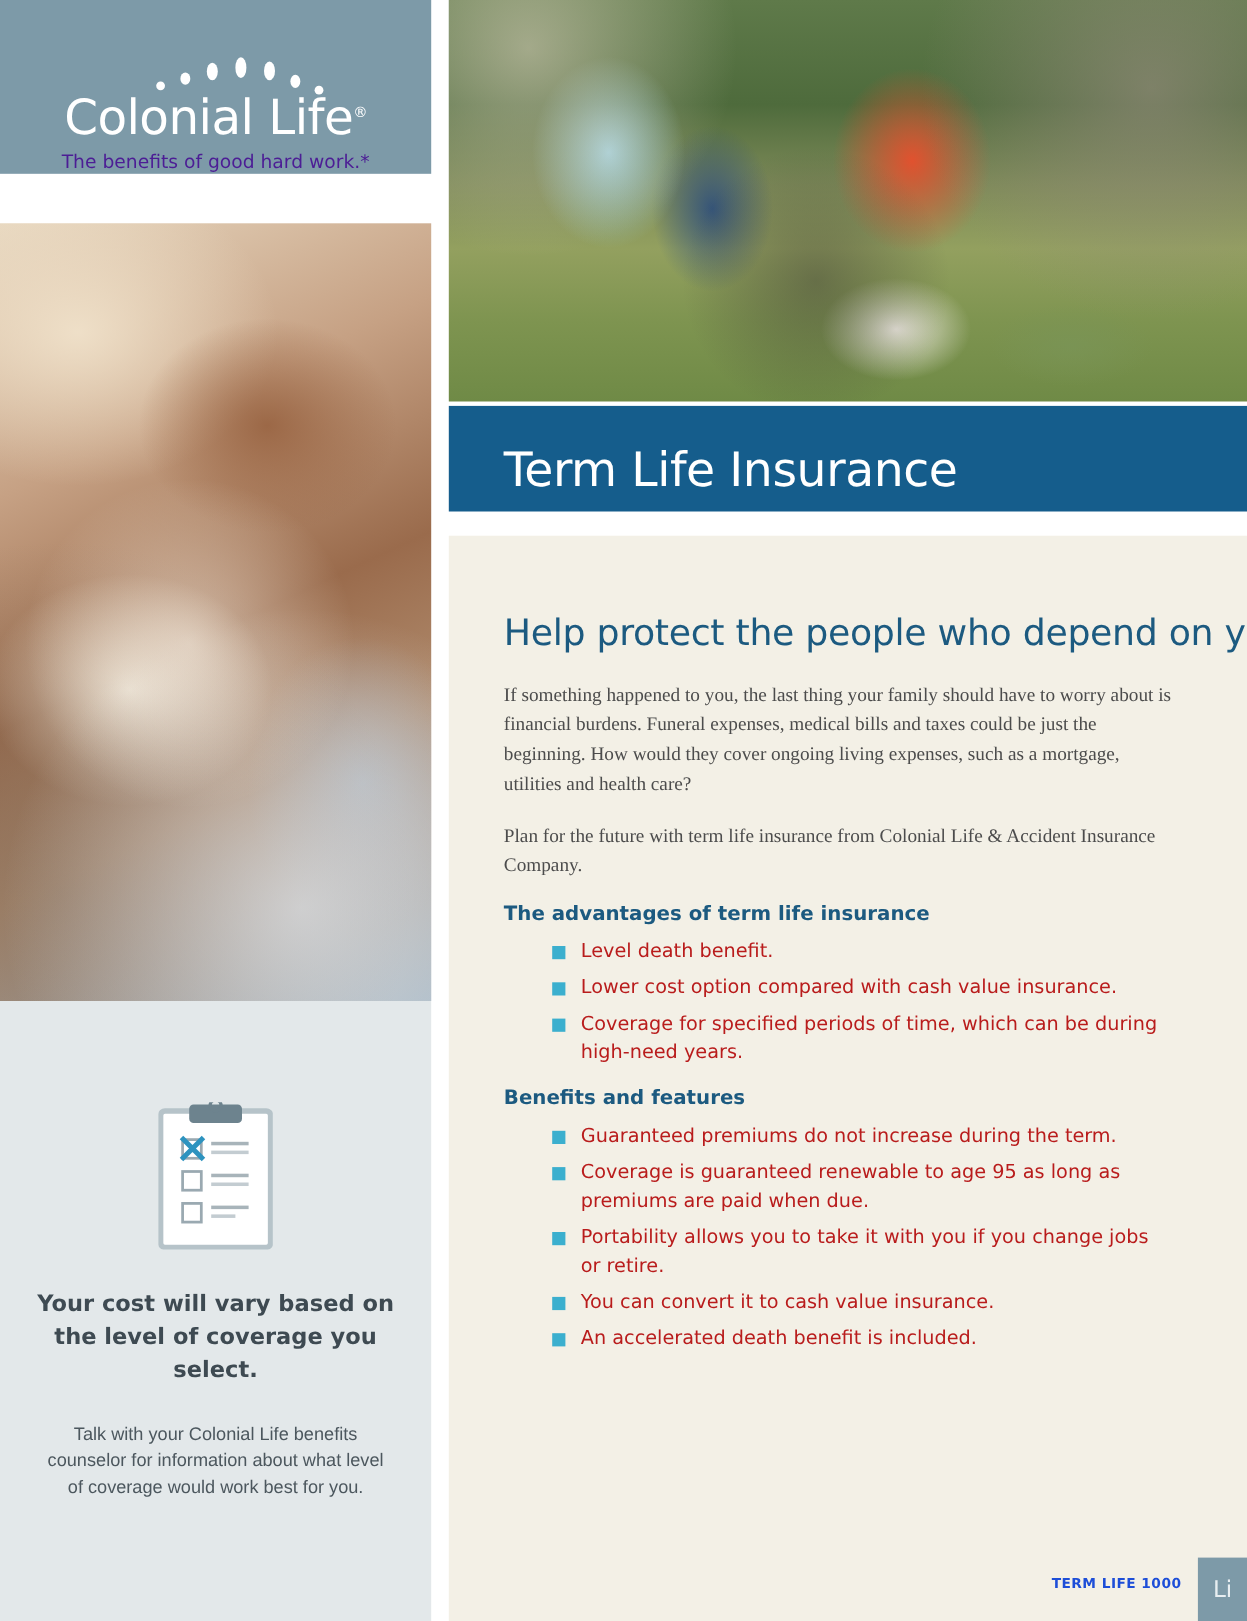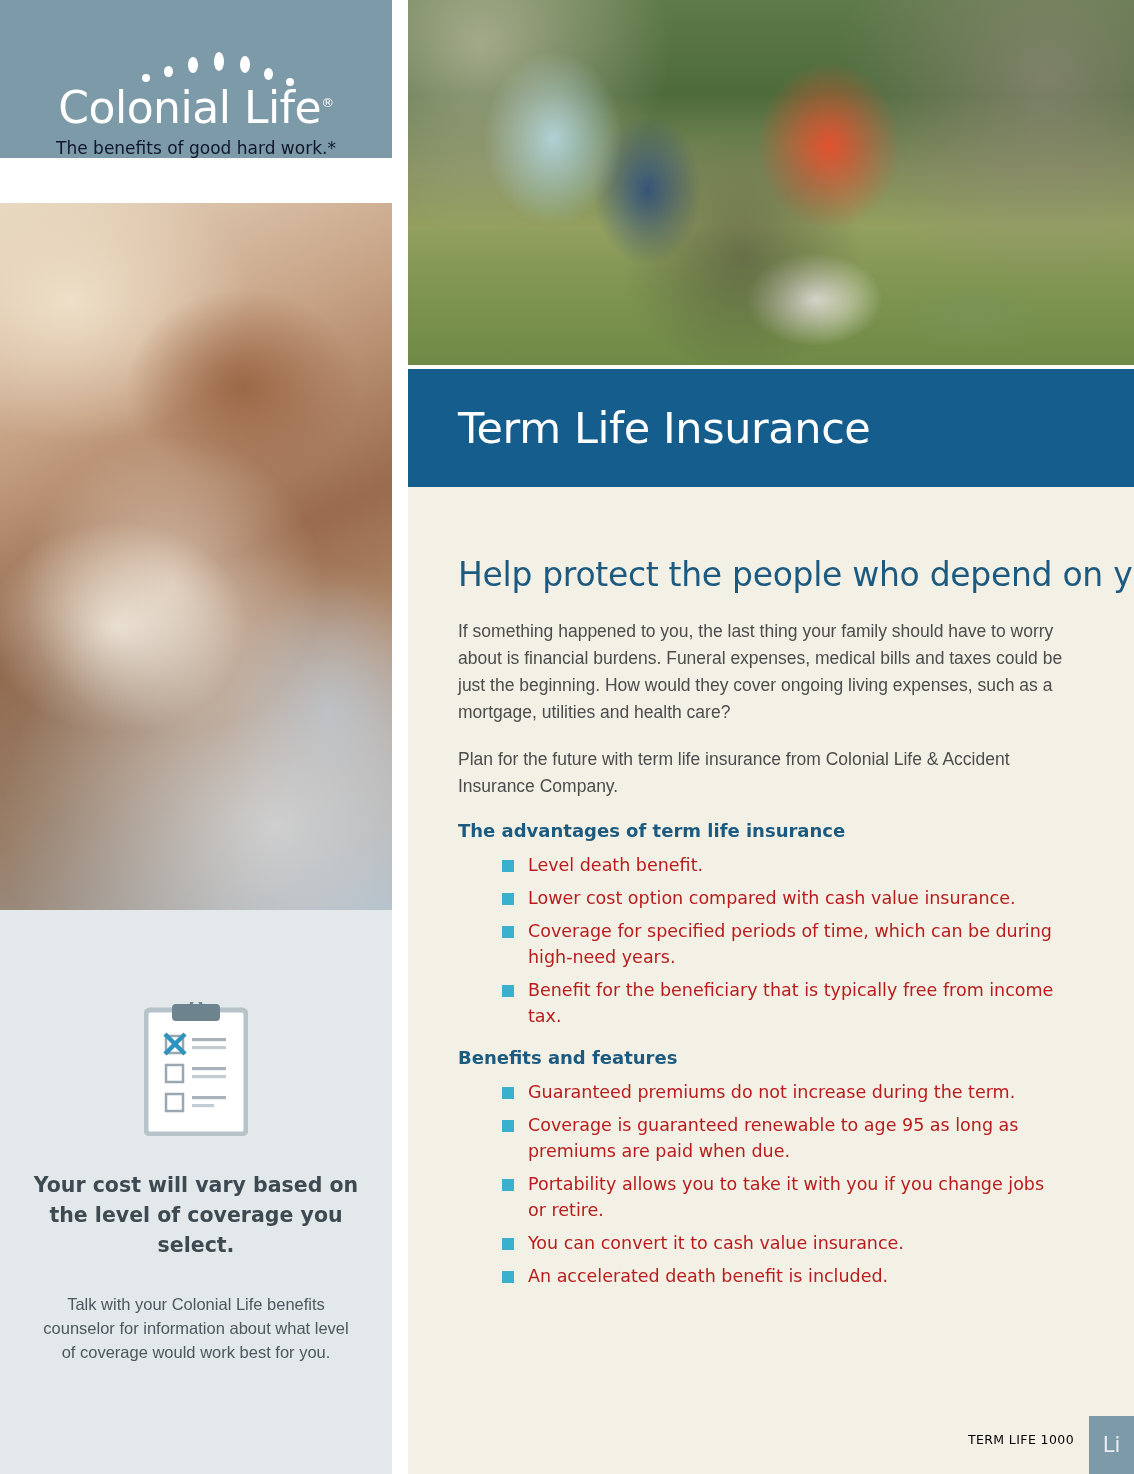--- a/index.html
+++ b/index.html
@@ -36,21 +36,21 @@
   .logo-word {
     font-family: "DejaVu Sans", sans-serif;
     font-size: 44px; font-weight: 400;
     color: #ffffff; letter-spacing: -0.5px;
     line-height: 46px; white-space: nowrap;
     margin-top: -2px;
   }
   .logo-word sup { font-size: 13px; vertical-align: super; }
   .logo-tag {
     font-family: "DejaVu Sans", sans-serif;
-    font-size: 17px; color: #0f172a;
+    font-size: 17px; color: #4c1d95;
     margin-top: 7px; white-space: nowrap;
   }
 
   
   .photo-left {
     position: absolute; left: 0; top: 203px;
     width: 392px; height: 707px;
     overflow: hidden;
     background:
       radial-gradient(ellipse 210px 170px at 30% 60%, rgba(255,246,230,0.92) 0%, rgba(255,246,230,0) 62%),
@@ -113,21 +113,21 @@
   .photo-top .pt-detail {
     position: absolute; inset: 0;
     background:
       radial-gradient(circle at 88% 22%, rgba(150,140,126,0.65) 0%, rgba(150,140,126,0) 30%),
       radial-gradient(circle at 10% 12%, rgba(226,214,196,0.55) 0%, rgba(226,214,196,0) 26%),
       radial-gradient(circle at 46% 70%, rgba(60,58,52,0.45) 0%, rgba(60,58,52,0) 26%);
   }
 
   .title-banner {
     position: absolute; left: 0; top: 369px;
-    width: 726px; height: 118px;
+    width: 726px; height: 96px;
     background: #155d8c;
   }
   .title-banner h1 {
     font-family: "DejaVu Sans", sans-serif;
     font-size: 43px; font-weight: 400;
     color: #ffffff;
     line-height: 118px;
     padding-left: 50px;
     letter-spacing: -0.4px;
     white-space: nowrap;
@@ -141,21 +141,21 @@
   }
   .content h2 {
     font-family: "DejaVu Sans", sans-serif;
     font-size: 33px; font-weight: 400;
     color: #1c5a80; line-height: 40px;
     margin-bottom: 23px;
     letter-spacing: -0.3px;
     white-space: nowrap;
   }
   .content p {
-    font-family: Liberation Sans, sans-serif;
+    font-family: Liberation Serif, serif;
     font-size: 17.5px; color: #4c4c4c;
     line-height: 27px; margin-bottom: 20px;
     max-width: 615px;
   }
   .content h3 {
     font-family: "DejaVu Sans", sans-serif;
     font-size: 18px; font-weight: bold;
     color: #1c5a80; margin-top: 18px; margin-bottom: 11px;
   }
   ul.bullets { list-style: none; padding-left: 44px; }
@@ -171,22 +171,22 @@
   ul.bullets li::before {
     content: ""; position: absolute;
     left: 0; top: 8px;
     width: 12px; height: 12px;
     background: #3bafce;
   }
 
   .footer-code {
     position: absolute; right: 60px; bottom: 27px;
     font-family: "DejaVu Sans", sans-serif;
-    font-size: 12.5px; font-weight: normal;
-    color: #000000; letter-spacing: 0.4px;
+    font-size: 12.5px; font-weight: bold;
+    color: #1d4ed8; letter-spacing: 0.4px;
   }
   .li-badge {
     position: absolute; right: 0; bottom: 0;
     width: 45px; height: 58px;
     background: #7d9aa8;
     color: #e8eef1;
     font-family: "DejaVu Sans", sans-serif;
     font-size: 21px;
     display: flex; align-items: center; justify-content: center; text-align: right;
   }
@@ -264,21 +264,20 @@
       <h2>Help protect the people who depend on you</h2>
 
       <p>If something happened to you, the last thing your family should have to worry about is financial burdens. Funeral expenses, medical bills and taxes could be just the beginning. How would they cover ongoing living expenses, such as a mortgage, utilities and health care?</p>
       <p>Plan for the future with term life insurance from Colonial Life &amp; Accident Insurance Company.</p>
 
       <h3>The advantages of term life insurance</h3>
       <ul class="bullets">
         <li>Level death benefit.</li>
         <li>Lower cost option compared with cash value insurance.</li>
         <li>Coverage for specified periods of time, which can be during high-need years.</li>
-        <li>Benefit for the beneficiary that is typically free from income tax.</li>
       </ul>
 
       <h3>Benefits and features</h3>
       <ul class="bullets">
         <li>Guaranteed premiums do not increase during the term.</li>
         <li>Coverage is guaranteed renewable to age 95 as long as premiums are paid when due.</li>
         <li>Portability allows you to take it with you if you change jobs or retire.</li>
         <li>You can convert it to cash value insurance.</li>
         <li>An accelerated death benefit is included.</li>
       </ul>

